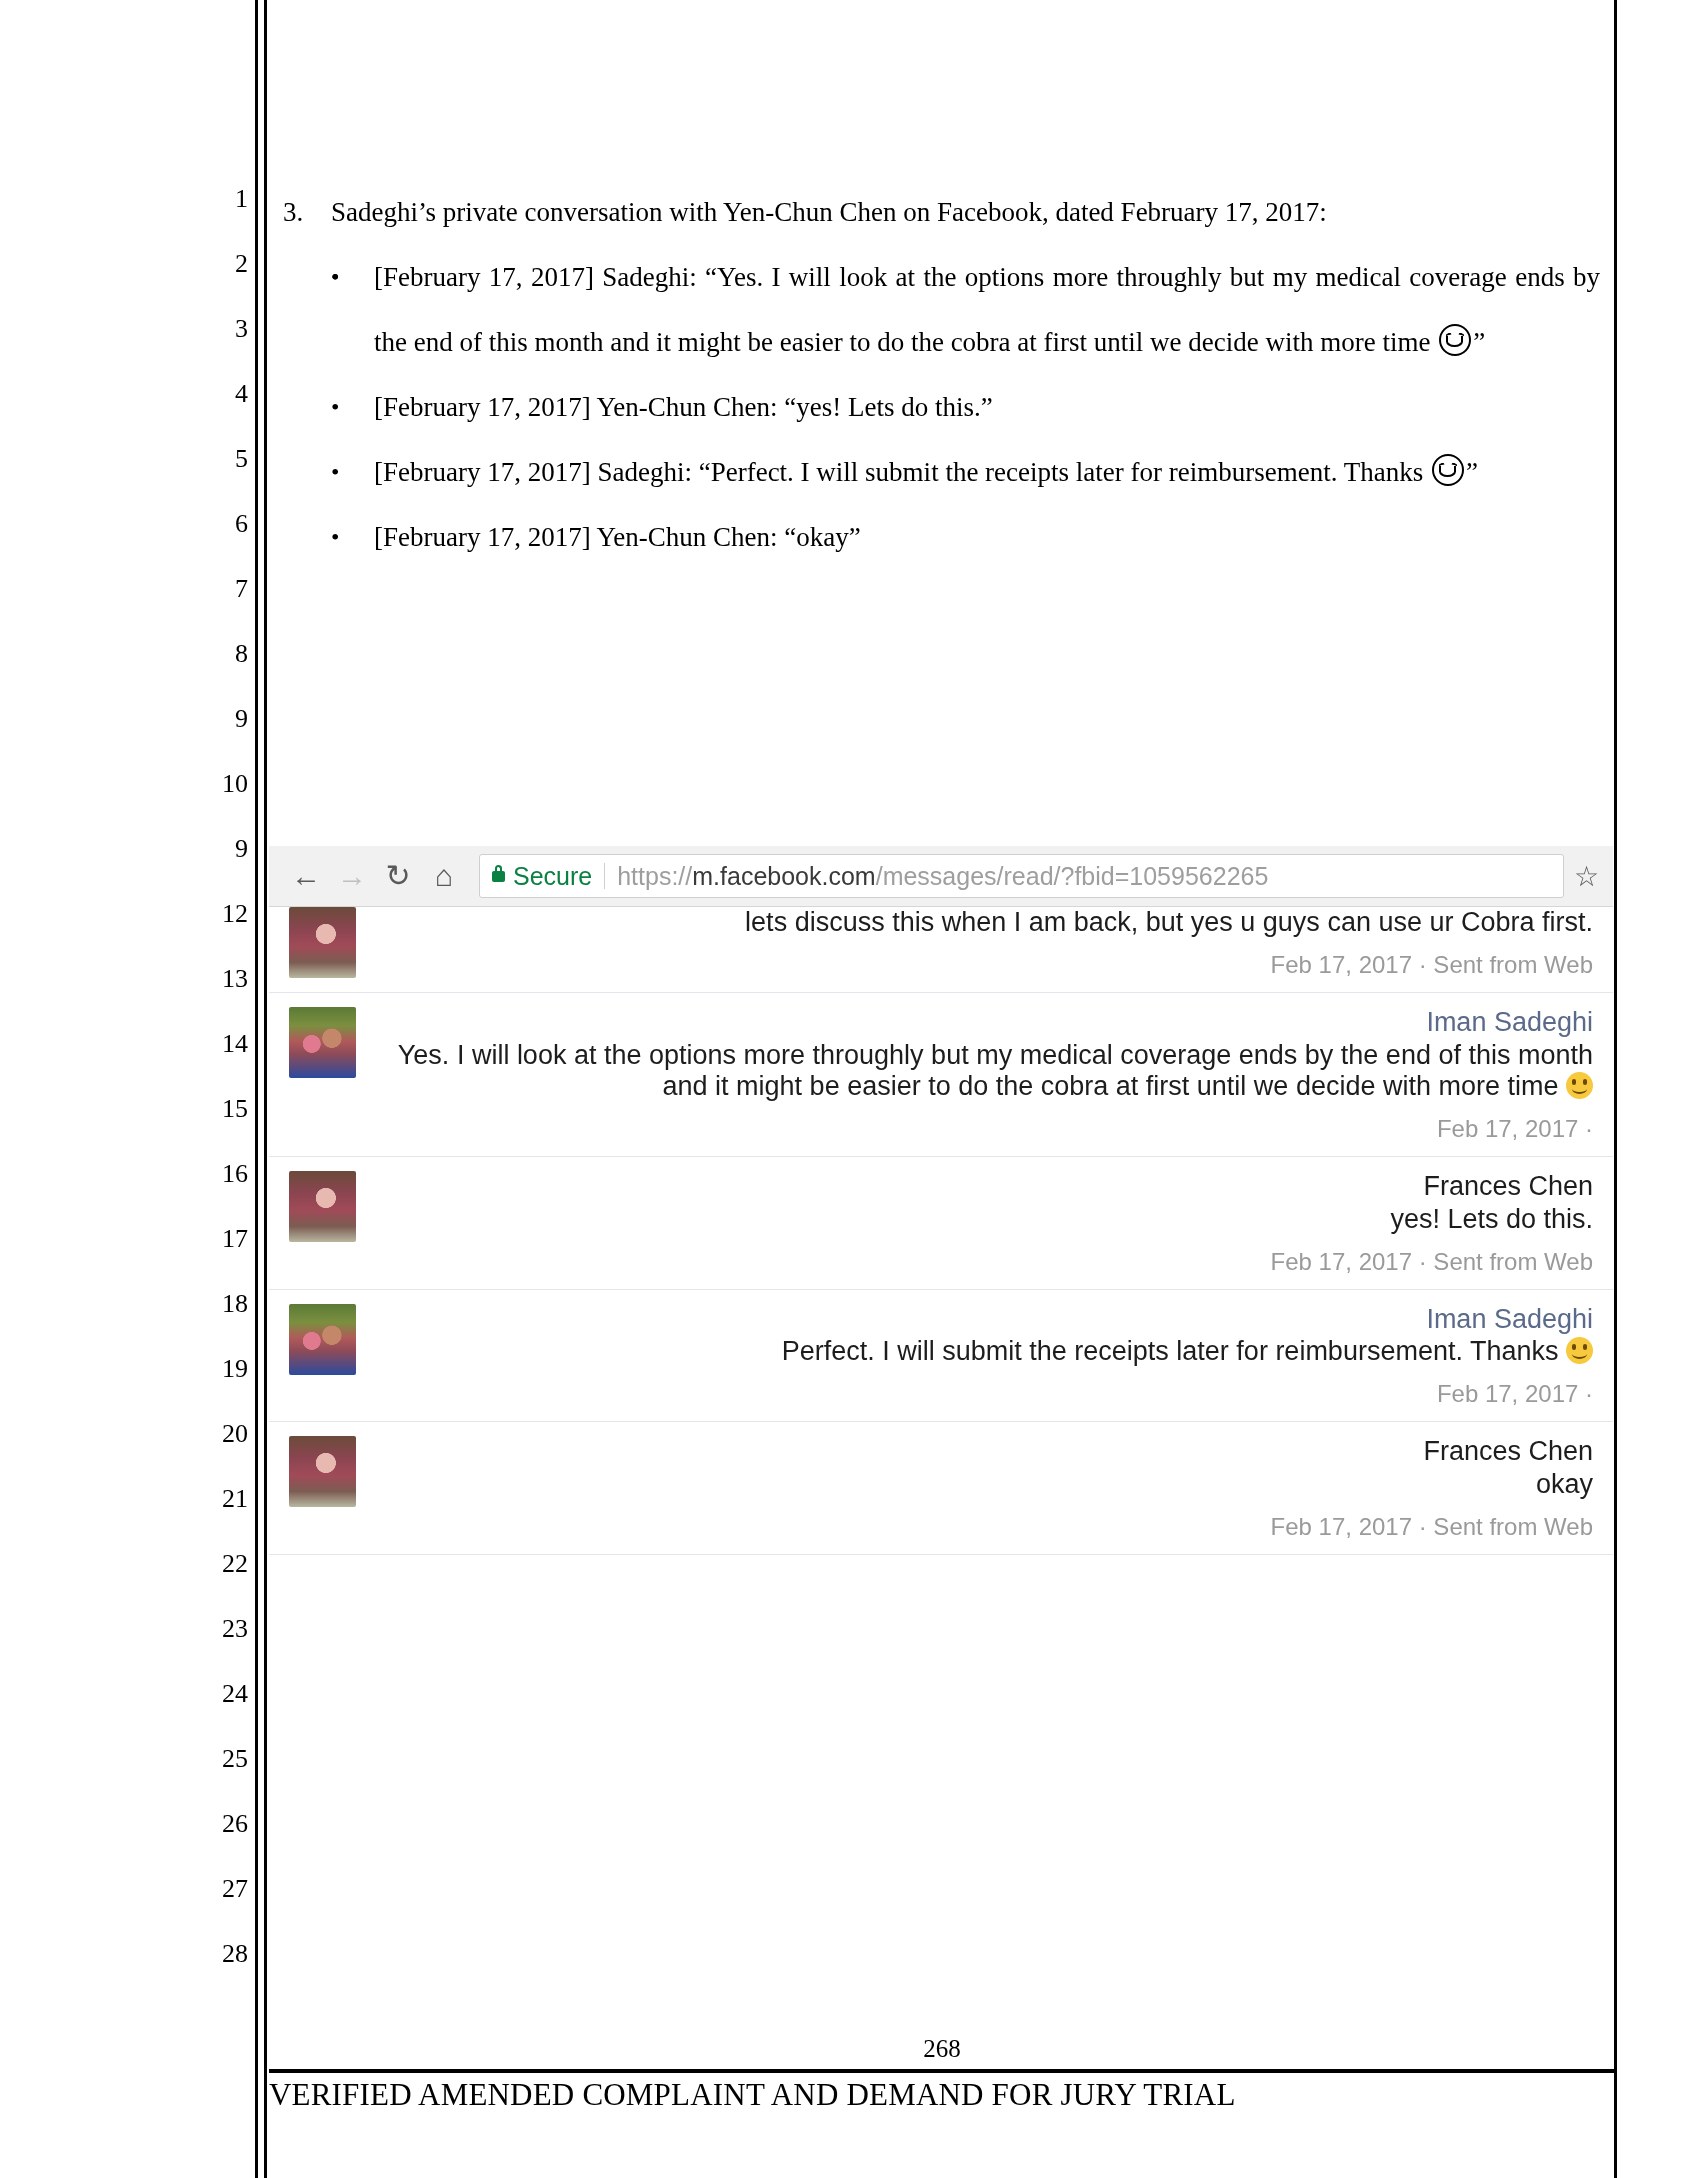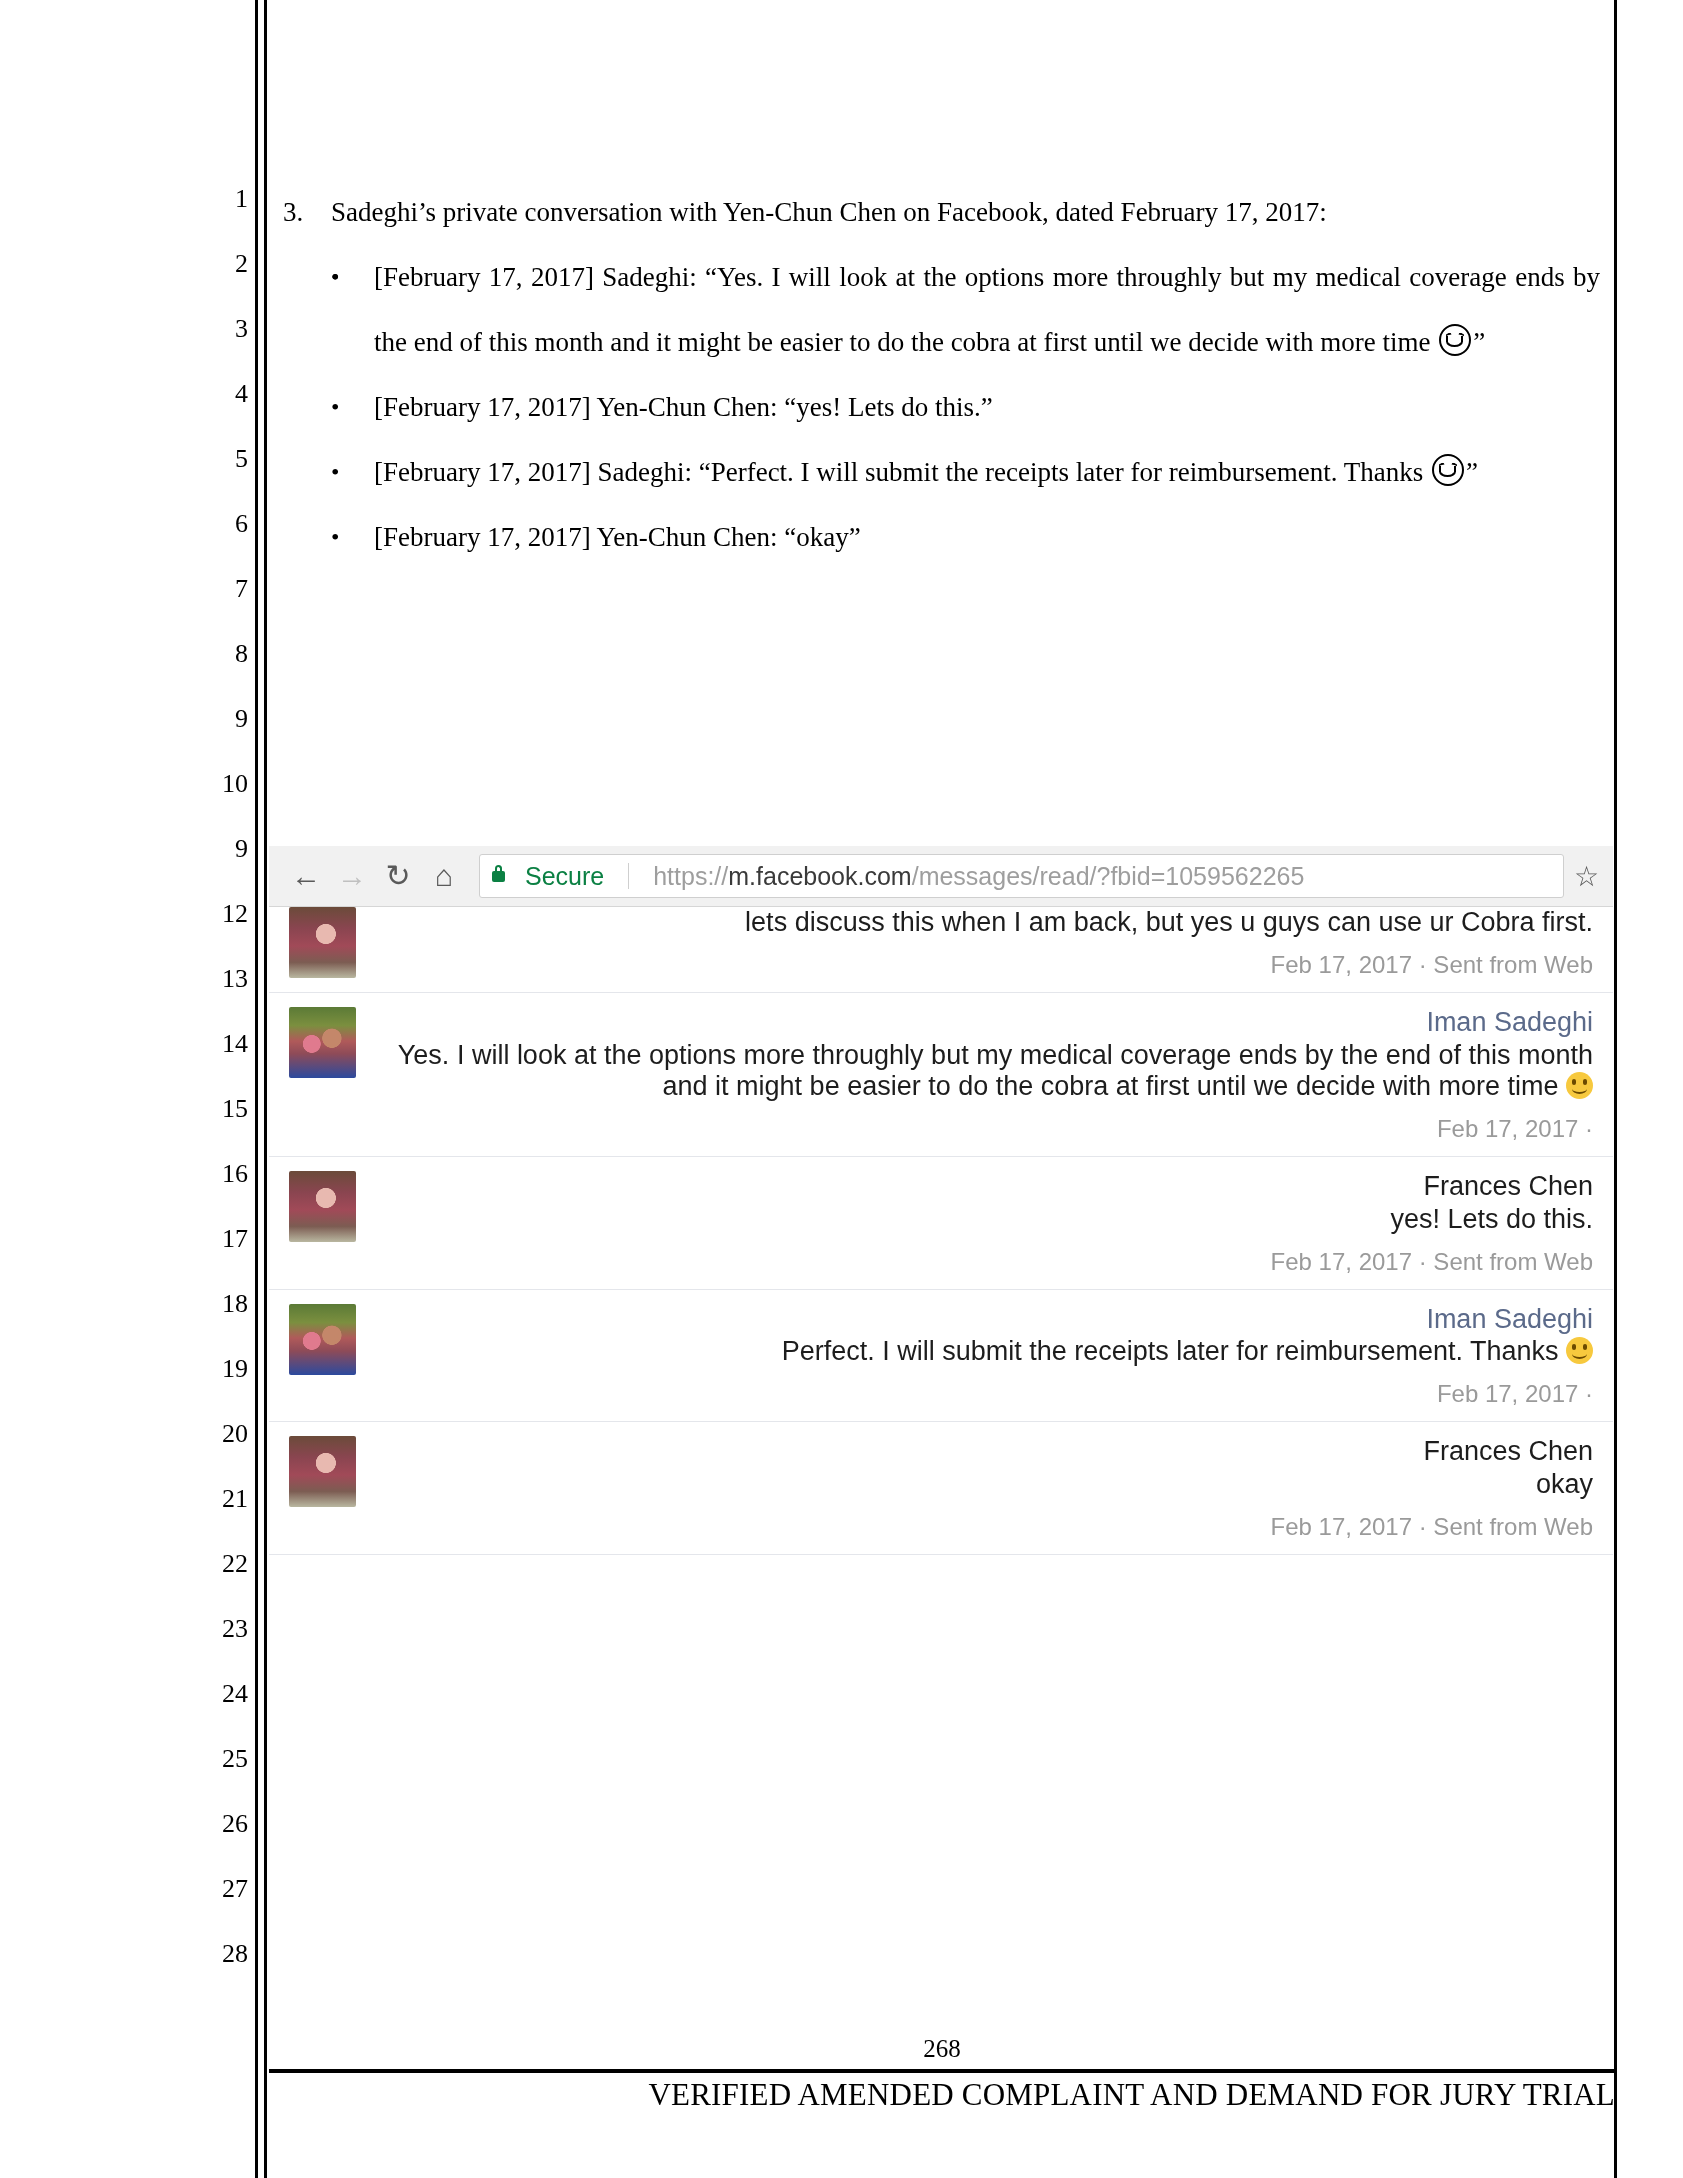--- a/index.html
+++ b/index.html
@@ -169,21 +169,20 @@
     flex: 1;
     margin-left: 12px;
     height: 44px;
     background: #ffffff;
     border: 1px solid #cfcfcf;
     border-radius: 3px;
     display: flex;
     align-items: center;
     padding: 0 12px;
     box-sizing: border-box;
-    gap: 12px;
   }
   .lock {
     width: 13px;
     height: 11px;
     background: #0b8043;
     border-radius: 2px;
     position: relative;
     margin-right: 8px;
     flex: 0 0 auto;
   }
@@ -325,21 +324,21 @@
     top: 2069px;
     width: 1346px;
     height: 4px;
     background: #000;
   }
   #footer-title {
     position: absolute;
     left: 269px;
     top: 2077px;
     width: 1346px;
-    text-align: right;
+    text-align: left;
     font-size: 31px;
     letter-spacing: 0.2px;
     color: #000;
   }
   #footer-case {
     position: absolute;
     left: 269px;
     top: 2119px;
     width: 1346px;
     text-align: center;

